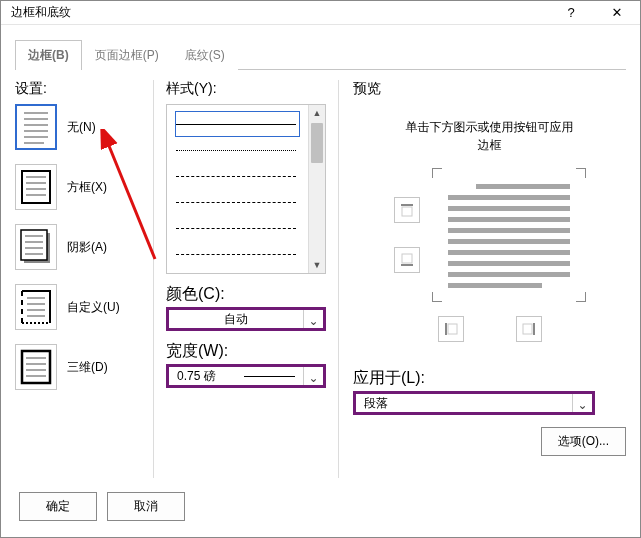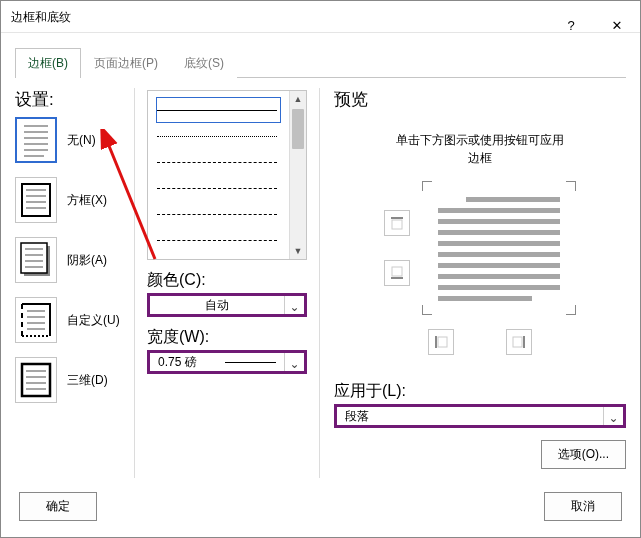--- a/index.html
+++ b/index.html
@@ -14,23 +14,23 @@
     width: 641px;
     height: 538px;
     border: 1px solid #888;
     display: flex;
     flex-direction: column;
     background: #fff;
     position: relative;
   }
   .titlebar {
     display: flex;
-    align-items: flex-start;
-    height: 32px;
-    padding: 8px 0 0 10px;
+    align-items: center;
+    height: 24px;
+    padding: 0 0 0 10px;
     border-bottom: 1px solid #e5e5e5;
   }
   .titlebar .title { flex: 1; font-size: 12px; }
   .titlebar .btn {
     width: 46px;
     height: 32px;
     display: flex;
     align-items: center;
     justify-content: center;
     font-size: 13px;
@@ -47,37 +47,38 @@
     border: 1px solid transparent;
     border-bottom: none;
     font-size: 12px;
     color: #7a7a7a;
     position: relative;
     top: 1px;
     background: #fff;
   }
   .tab.active {
     border-color: #c5c5c5;
-    color: #14532d;
+    color: #737373;
     z-index: 2;
+    font-weight: bold;
   }
   .tabline {
     border-bottom: 1px solid #c5c5c5;
     margin: 0 14px;
   }
 
   .content {
     flex: 1;
     display: flex;
     padding: 10px 14px 0 14px;
     gap: 10px;
   }
 
   .col-settings { width: 128px; }
-  .group-label { margin-bottom: 6px; font-size: 17px; }
+  .group-label { margin-bottom: 6px; font-size: 14px; }
 
   .setting-opt {
     display: flex;
     align-items: center;
     gap: 10px;
     margin-bottom: 14px;
   }
   .setting-opt .thumb {
     width: 42px;
     height: 46px;
@@ -243,40 +244,40 @@
   }
 
   .edge-btn-row {
     display: flex;
     justify-content: center;
     gap: 52px;
     margin-top: 14px;
   }
 
   .apply-row { margin-top: 16px; }
-  .apply-row .combo { width: 292px; margin-top: 2px; }
+  .apply-row .combo { width: 242px; margin-top: 2px; }
 
   .options-row {
     margin-top: 12px;
     text-align: right;
   }
   .push-right { display: flex; justify-content: flex-end; }
   .btn-std {
     border: 1px solid #888;
     padding: 5px 16px;
     font-size: 12px;
     background: #fdfdfd;
     min-width: 78px;
     text-align: center;
   }
 
   .footer {
     display: flex;
-    justify-content: space-between;
-    gap: 20px;
+    justify-content: flex-start;
+    gap: 10px;
     padding: 14px 18px 16px 18px;
   }
 
   .arrow-annot {
     position: absolute;
     pointer-events: none;
   }
 </style>
 </head>
 <body>
@@ -377,20 +378,21 @@
               <line x1="6" y1="21" x2="26" y2="21"></line>
                 <line x1="6" y1="27" x2="26" y2="27"></line>
             </g>
           </svg>
         </div>
         <div class="lbl">三维(D)</div>
       </div>
     </div>
 
     <div class="col-style">
+      <div class="group-label">样式(Y):</div>
       <div class="style-list">
         <div class="style-list-inner">
           <div class="style-row selected">
             <div class="line" style="border-top:1px solid #000"></div>
           </div>
           <div class="style-row">
             <div class="line" style="border-top:1px dotted #000"></div>
           </div>
           <div class="style-row">
             <div class="line" style="border-top:1px dashed #000"></div>

